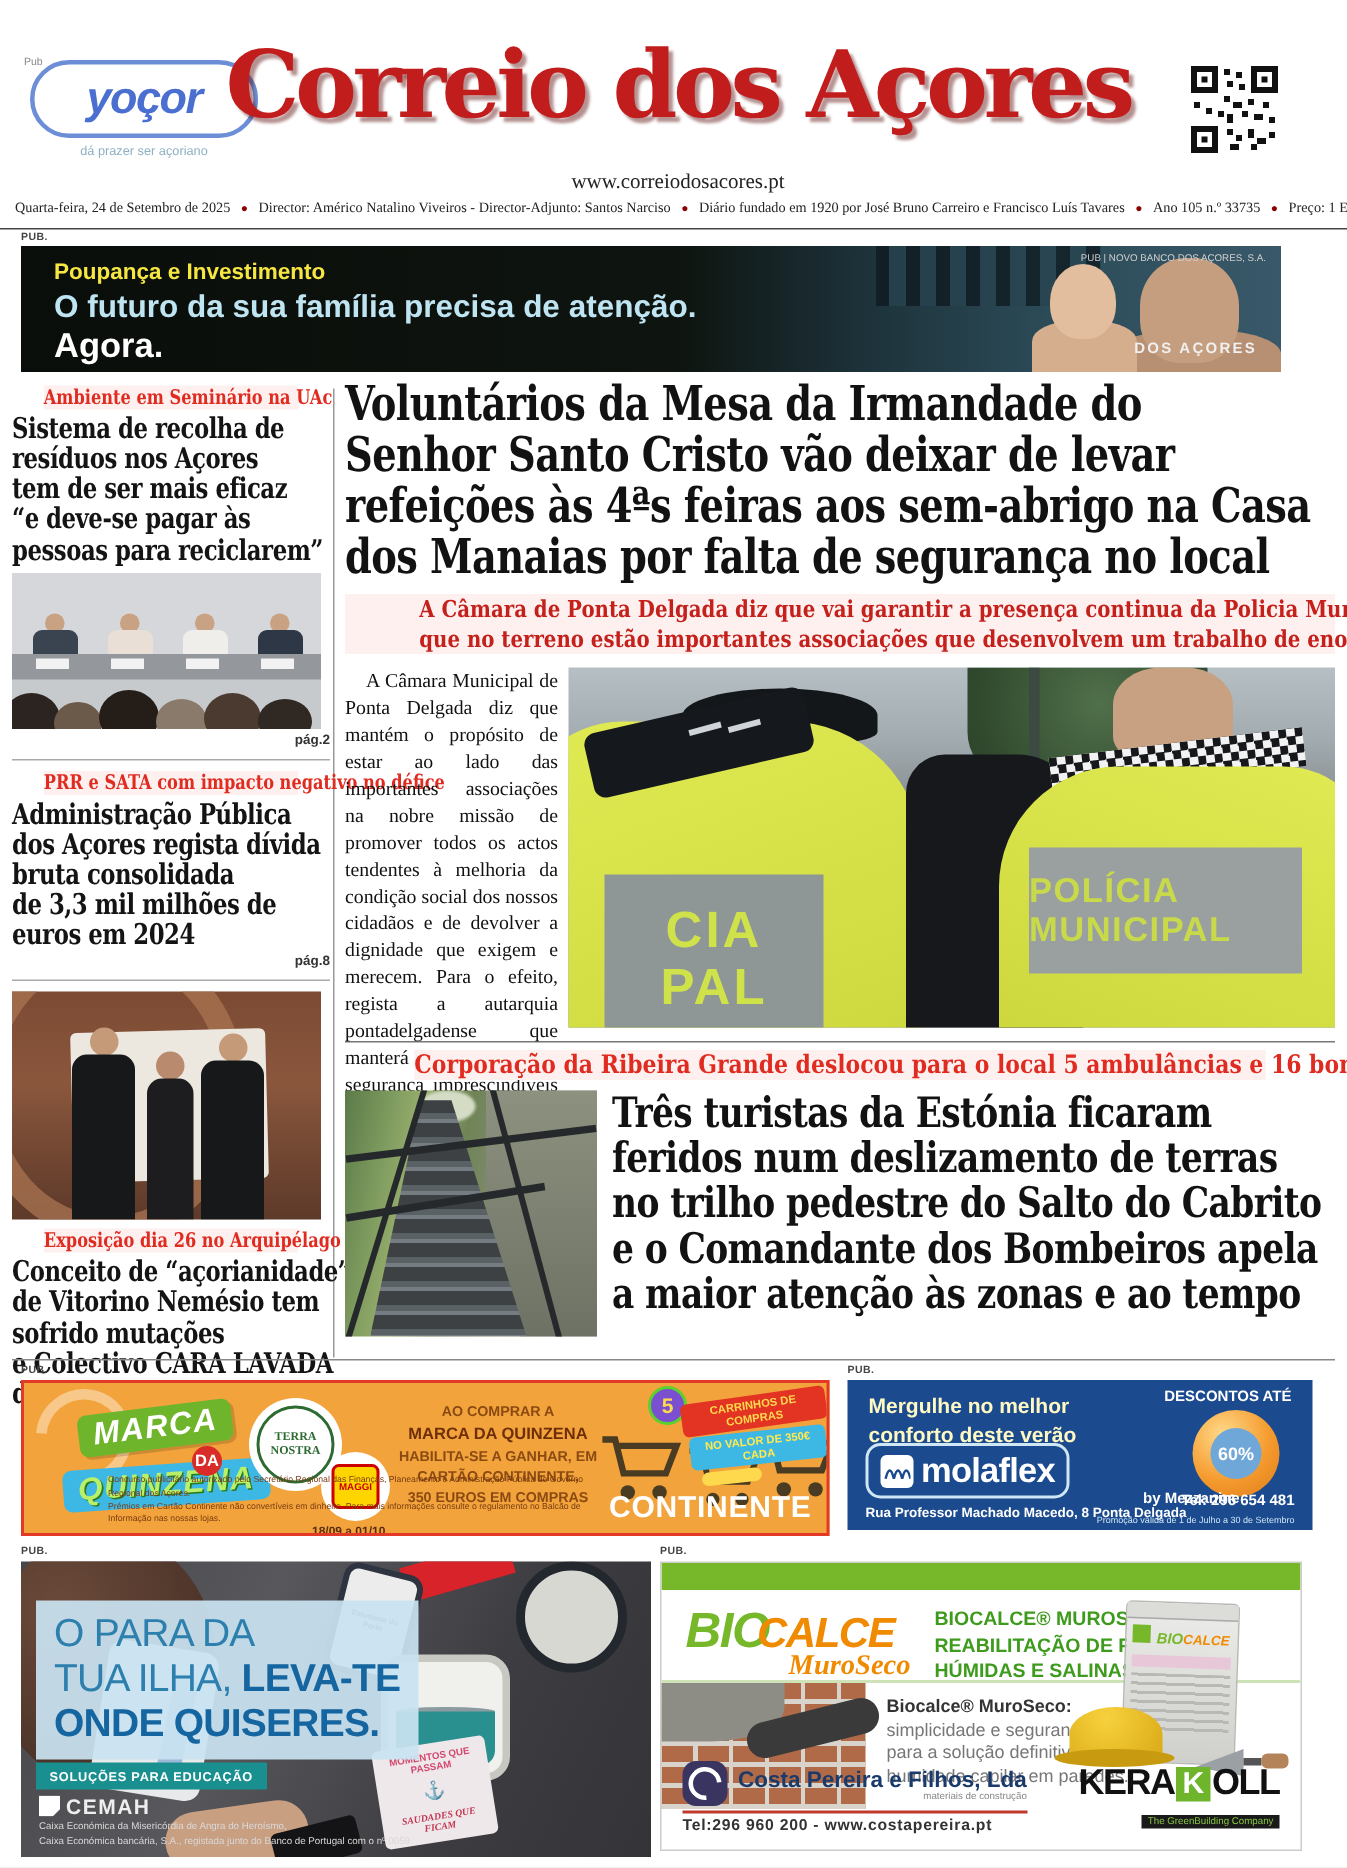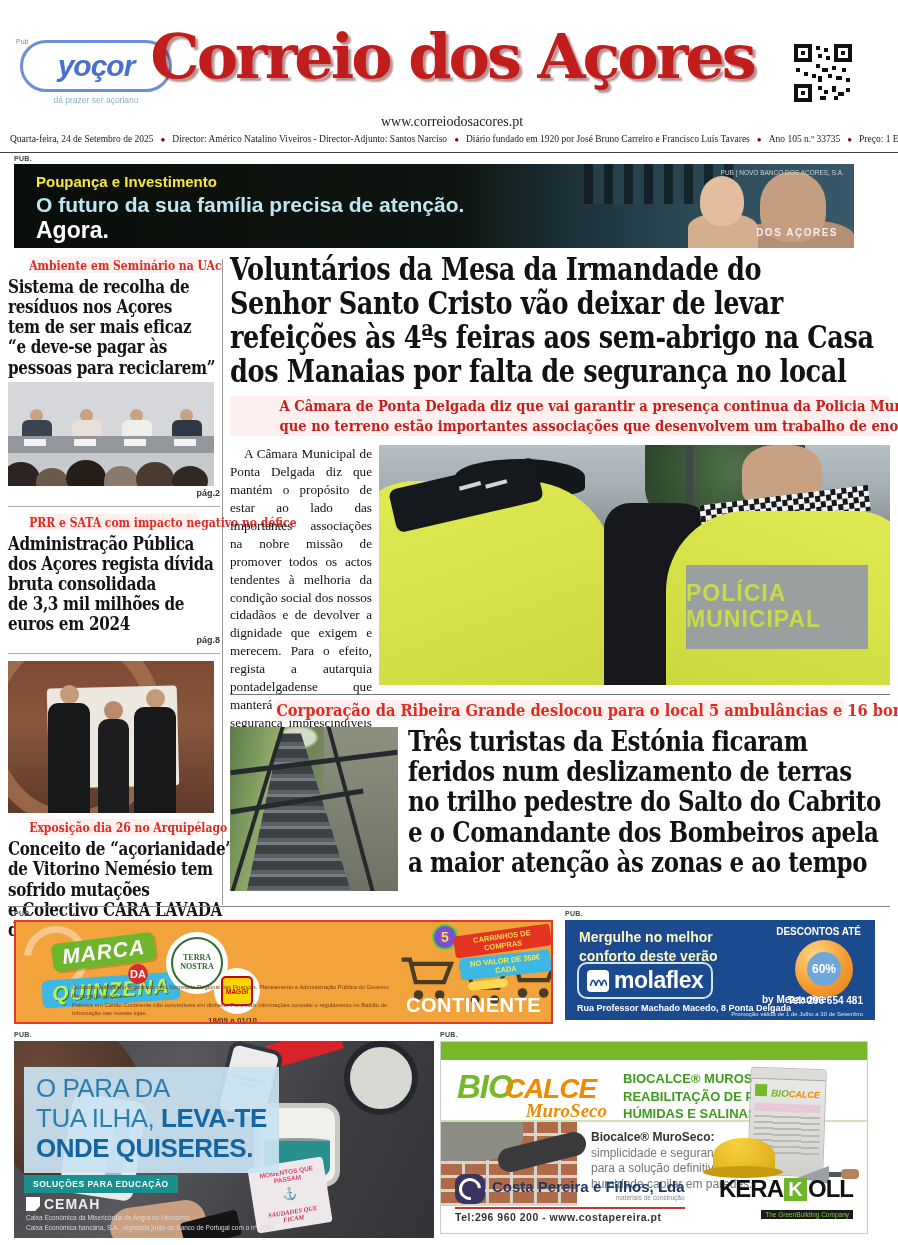--- a/index.html
+++ b/index.html
@@ -416,20 +416,24 @@
         </div>
         <div class="ph-police">
           <div class="pp-bush"></div>
           <div class="pp-pole"></div>
           <div class="pp-cap"></div>
           <div class="pp-off-l">
             <div class="pp-band">
               <div class="pp-bar" style="left:70px;top:12px;transform:rotate(-2deg);"></div>
               <div class="pp-bar" style="left:96px;top:16px;transform:rotate(-2deg);"></div>
             </div>
+            <div class="pp-patch-l">
+              <span>CIA</span>
+              <span>PAL</span>
+            </div>
           </div>
           <div class="pp-arm"></div>
           <div class="pp-head-r"></div>
           <div class="pp-collar"></div>
           <div class="pp-off-r"></div>
           <div class="pp-patch-r">
             <span>POLÍCIA</span>
             <span>MUNICIPAL</span>
           </div>
         </div>
@@ -471,20 +475,27 @@
     <div class="ct-tn">
       <div class="ct-tn-in">
         <span>TERRA</span>
         <span>NOSTRA</span>
       </div>
     </div>
     <div class="ct-mg">
       <div class="ct-mg-in">MAGGI</div>
     </div>
     <div class="ct-dates">18/09 a 01/10</div>
+    <div class="ct-promo">
+      <div>AO COMPRAR A</div>
+      <div class="big">MARCA DA QUINZENA</div>
+      <div>HABILITA-SE A GANHAR, EM</div>
+      <div>CARTÃO CONTINENTE,</div>
+      <div>350 EUROS EM COMPRAS</div>
+    </div>
     <svg class="ct-cart" style="left:382px;top:32px;" width="58" height="48" viewBox="0 0 40 34">
       <path d="M2 4 h6 l4 16 h20 l5 -13 h-27" fill="none" stroke="#4a3b23" stroke-width="3"></path>
       <circle cx="14" cy="29" r="3.4" fill="#4a3b23"></circle>
         <circle cx="29" cy="29" r="3.4" fill="#4a3b23"></circle>
     </svg>
     <svg class="ct-cart" style="left:440px;top:40px;" width="54" height="44" viewBox="0 0 40 34">
       <path d="M2 4 h6 l4 16 h20 l5 -13 h-27" fill="none" stroke="#4a3b23" stroke-width="3"></path>
       <circle cx="14" cy="29" r="3.4" fill="#4a3b23"></circle>
         <circle cx="29" cy="29" r="3.4" fill="#4a3b23"></circle>
     </svg>

